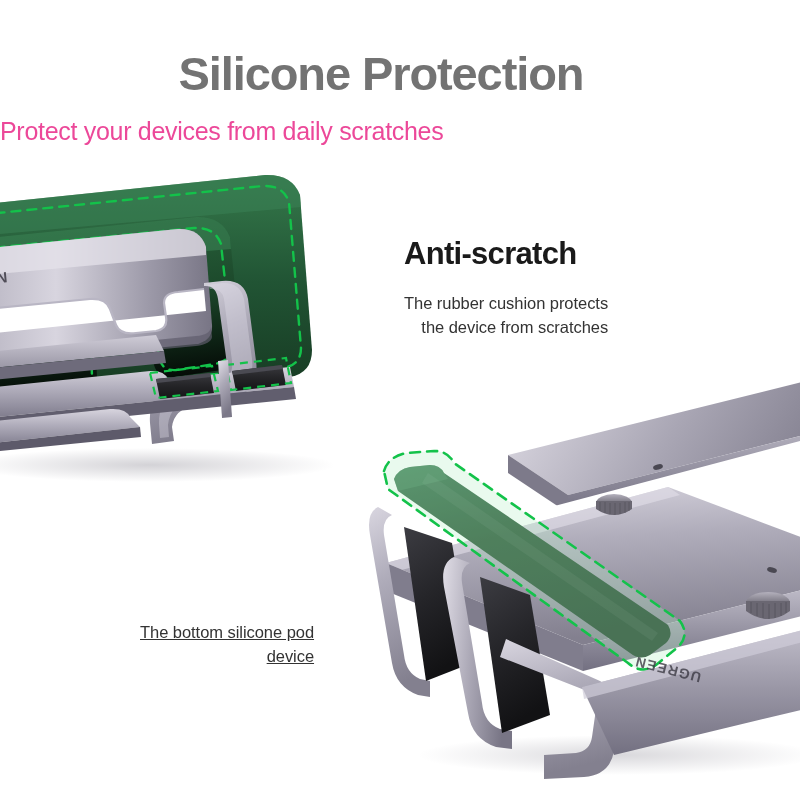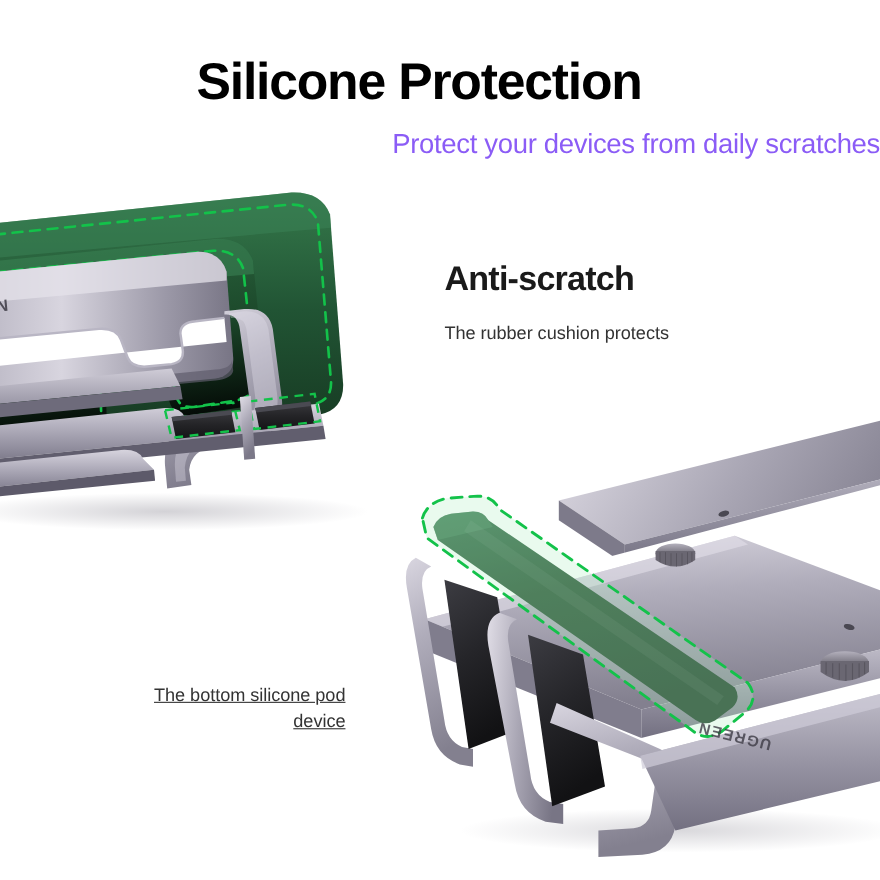--- a/index.html
+++ b/index.html
@@ -8,26 +8,26 @@
     background:#ffffff;
     font-family:"Liberation Sans","DejaVu Sans",sans-serif;
     position:relative;
     -webkit-font-smoothing:antialiased;
   }
   .stage{position:absolute;inset:0;width:800px;height:800px;overflow:hidden;background:#fff;}
 
   
   .title{
     position:absolute;left:0;top:46px;width:762px;text-align:center;
-    font-size:47px;line-height:56px;font-weight:bold;color:#000000;
+    font-size:47px;line-height:56px;font-weight:bold;color:#737373;
     letter-spacing:-1.1px;
   }
   .subtitle{
-    position:absolute;left:0;top:114px;width:800px;text-align:right;
-    font-size:25px;line-height:34px;font-weight:normal;color:#8b5cf6;
+    position:absolute;left:0;top:114px;width:800px;text-align:left;
+    font-size:25px;line-height:34px;font-weight:normal;color:#ec4899;
     letter-spacing:-0.3px;
   }
 
   
   .feat-head{
     position:absolute;font-size:31px;line-height:38px;font-weight:bold;
     color:#1a1a1a;letter-spacing:-0.7px;white-space:nowrap;
   }
   .feat-body{
     position:absolute;font-size:16.5px;line-height:24px;font-weight:normal;
@@ -300,20 +300,21 @@
 
       <g transform="translate(334,278) rotate(194)">
         <text x="0" y="0" font-family="Liberation Sans, sans-serif" font-size="14" font-weight="bold" letter-spacing="1.4" fill="#3d3b45" opacity="0.8">UGREEN</text>
       </g>
     </svg>
   </div>
 
   <div class="feat-head" id="feat1-head">Anti-scratch</div>
   <div class="feat-body" id="feat1-body">
     <div>The rubber cushion protects</div>
+    <div>the device from scratches</div>
   </div>
 
   <div class="feat-body" id="feat2-body">
     <div>The bottom silicone pod</div>
     <div>device</div>
   </div>
 
 </div>
 
 </body></html>

